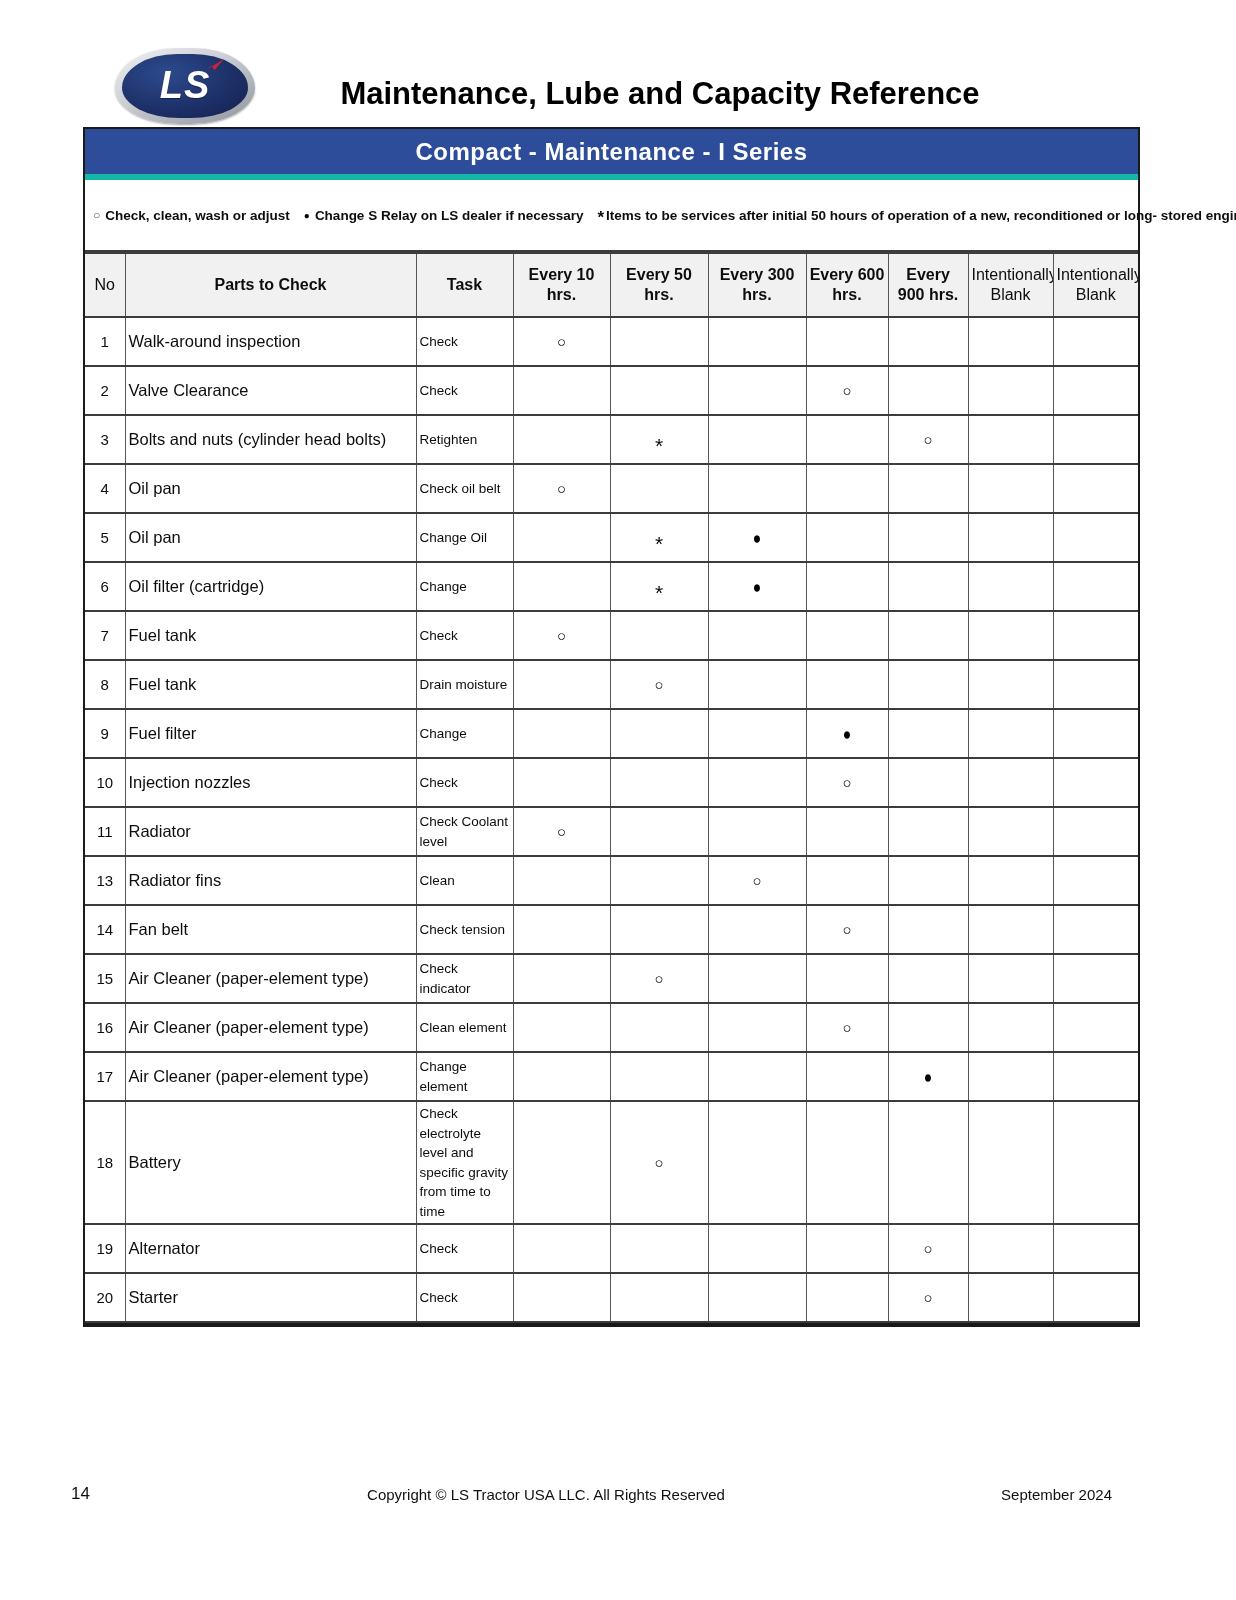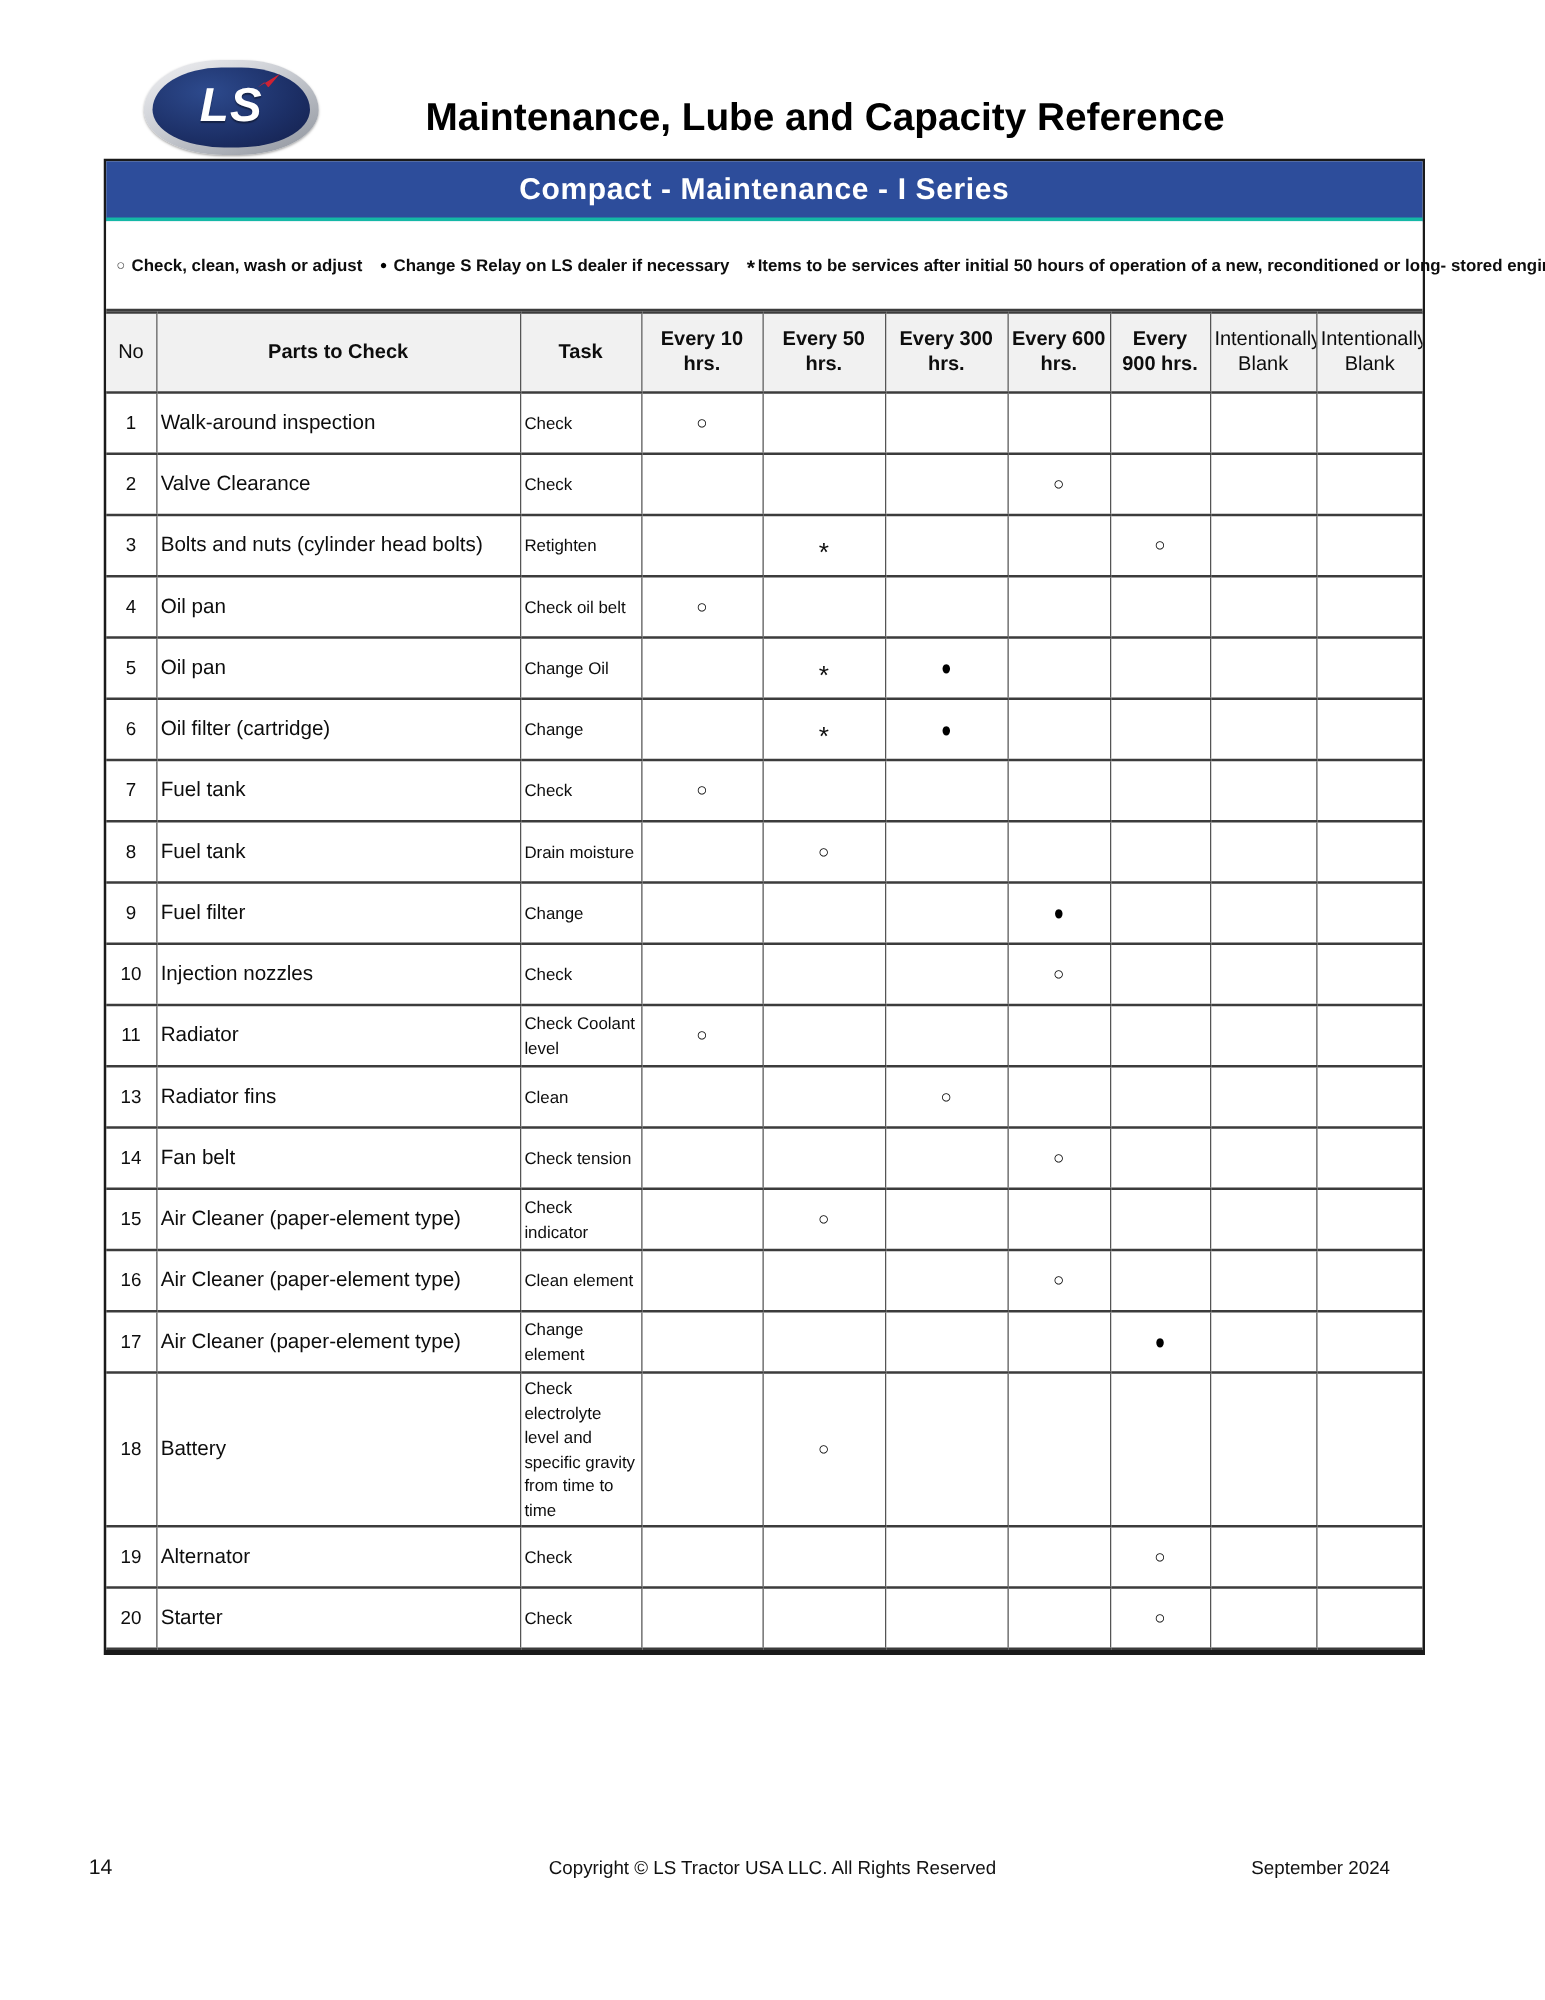--- a/index.html
+++ b/index.html
@@ -35,21 +35,21 @@
     position:absolute; left:300px; top:76px; width:720px; text-align:center;
     font-size:31px; font-weight:bold; color:#000000; letter-spacing:0px;
   }
 
   
   .doc-box {
     position:absolute; left:83px; top:127px; width:1053px;
     border:2px solid #1a1a1a; border-bottom-width:4px; background:#fff;
   }
   .title-bar {
-    height:45px; background:#2d4d9b; border-bottom:3px solid #14b8a6;
+    height:45px; background:#2d4d9b; border-bottom:6px solid #14b8a6;
     display:flex; align-items:center; justify-content:center;
     color:#ffffff; font-size:24px; font-weight:bold; letter-spacing:.5px;
   }
   .note-row {
     height:70px; display:flex; align-items:center; padding-left:8px;
     background:#fff; border-bottom:2px solid #3c3c3c;
     font-size:13.5px; font-weight:bold; color:#0d0d0d; white-space:nowrap;
   }
   .legend-item { display:flex; align-items:center; margin-right:14px; }
   .legend-sym { display:inline-block; margin-right:5px; }
@@ -83,21 +83,21 @@
   td.td-task { text-align:left; padding-left:5px; font-size:13.5px; line-height:1.45; }
   td.td-mark { text-align:center; }
   td.td-span { text-align:center; font-size:15px; }
   .sym-circle { font-size:15px; color:#000; }
   .sym-dot { display:inline-block; font-size:14px; color:#000; transform:scaleY(1.25); }
   .sym-star { display:inline-block; font-size:21px; transform:translateY(6px); }
 
   
   .footer { position:absolute; left:0; top:1484px; width:1236px; height:24px; font-size:15px; }
   .footer .pageno { position:absolute; left:71px; top:0; font-size:17px; }
-  .footer .copy { position:absolute; left:0; width:1236px; text-align:center; top:2px; }
+  .footer .copy { position:absolute; left:0; width:1092px; text-align:center; top:2px; }
   .footer .date { position:absolute; right:124px; top:2px; }
 </style>
 </head>
 <body>
 
 <div class="page">
 
   <div class="top-header">
     <div class="logo-outer">
       <div class="logo-inner">

